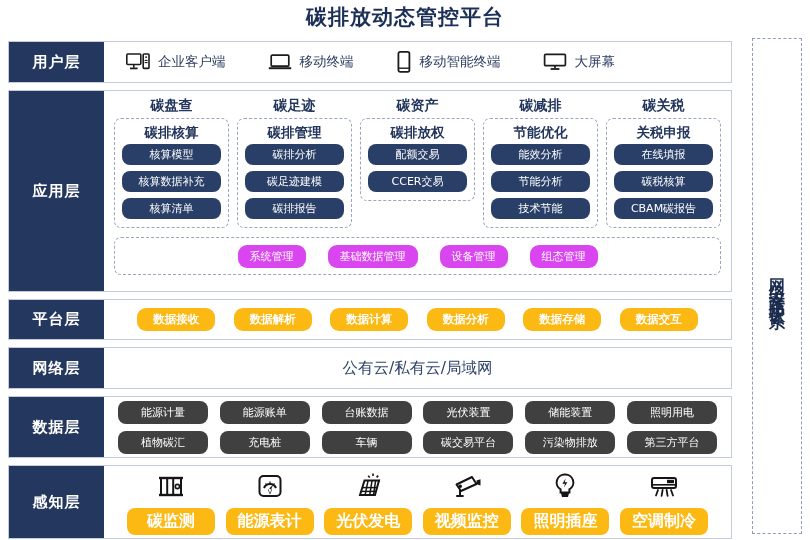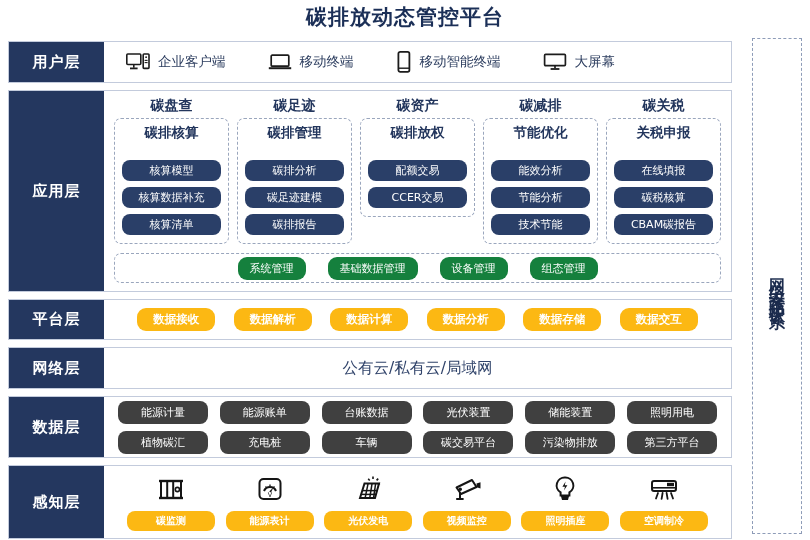--- a/index.html
+++ b/index.html
@@ -52,21 +52,21 @@
   .group-title{
     text-align:center;font-size:14px;font-weight:bold;color:#23365d;
     margin-bottom:3px;
   }
   .group-box{
     border:1px dashed #9aa6bd;border-radius:7px;
     padding:4px 7px 8px 7px;
   }
   .group-sub{
     text-align:center;font-size:13.5px;font-weight:bold;color:#23365d;
-    margin:1px 0 18px 0;
+    margin:1px 0 2px 0;
   }
   .pill-blue{
     display:block;
     background:#2a3f68;
     color:#ffffff;
     font-size:11px;
     text-align:center;
     border-radius:8px;
     padding:3px 2px;
     margin-bottom:6px;
@@ -75,21 +75,21 @@
   }
   .pill-blue:last-child{margin-bottom:0;}
   .mgmt-box{
     margin-top:9px;width:100%;
     border:1px dashed #9aa6bd;border-radius:7px;
     height:38px;
     display:flex;align-items:center;justify-content:center;
     box-sizing:border-box;
   }
   .mgmt-pill{
-    background:#15803d;color:#fff;font-size:11px;
+    background:#d946ef;color:#fff;font-size:11px;
     border-radius:9px;padding:4px 12px;margin:0 11px;white-space:nowrap;text-align:right;
   }
   
   #row-plat{height:41px;}
   #row-plat .row-body{justify-content:space-around;padding:0 24px;}
   .pill-yellow{
     background:#fcb813;color:#ffffff;font-weight:bold;
     font-size:11.5px;border-radius:9px;padding:4px 16px;white-space:nowrap;
   }
   
@@ -107,21 +107,21 @@
     width:90px;text-align:center;
   }
   
   #row-sense{height:74px;margin-bottom:0;}
   #row-sense .row-body{justify-content:space-between;padding:6px 22px 8px 22px;}
   .sense-item{
     display:flex;flex-direction:column;align-items:center;width:90px;
   }
   .sense-icon{height:36px;display:flex;align-items:center;justify-content:center;}
   .sense-pill{
-    background:#fcb813;color:#ffffff;font-weight:bold;font-size:10px;
+    background:#fcb813;color:#ffffff;font-weight:bold;font-size:16px;
     border-radius:8px;padding:3px 0;width:88px;text-align:center;
     margin-top:4px;white-space:nowrap;
   }
   
   #security{
     position:absolute;right:8px;top:4px;
     width:50px;height:496px;
     border:1px dashed #8e9cb8;
     box-sizing:border-box;
     display:flex;align-items:center;justify-content:center;

